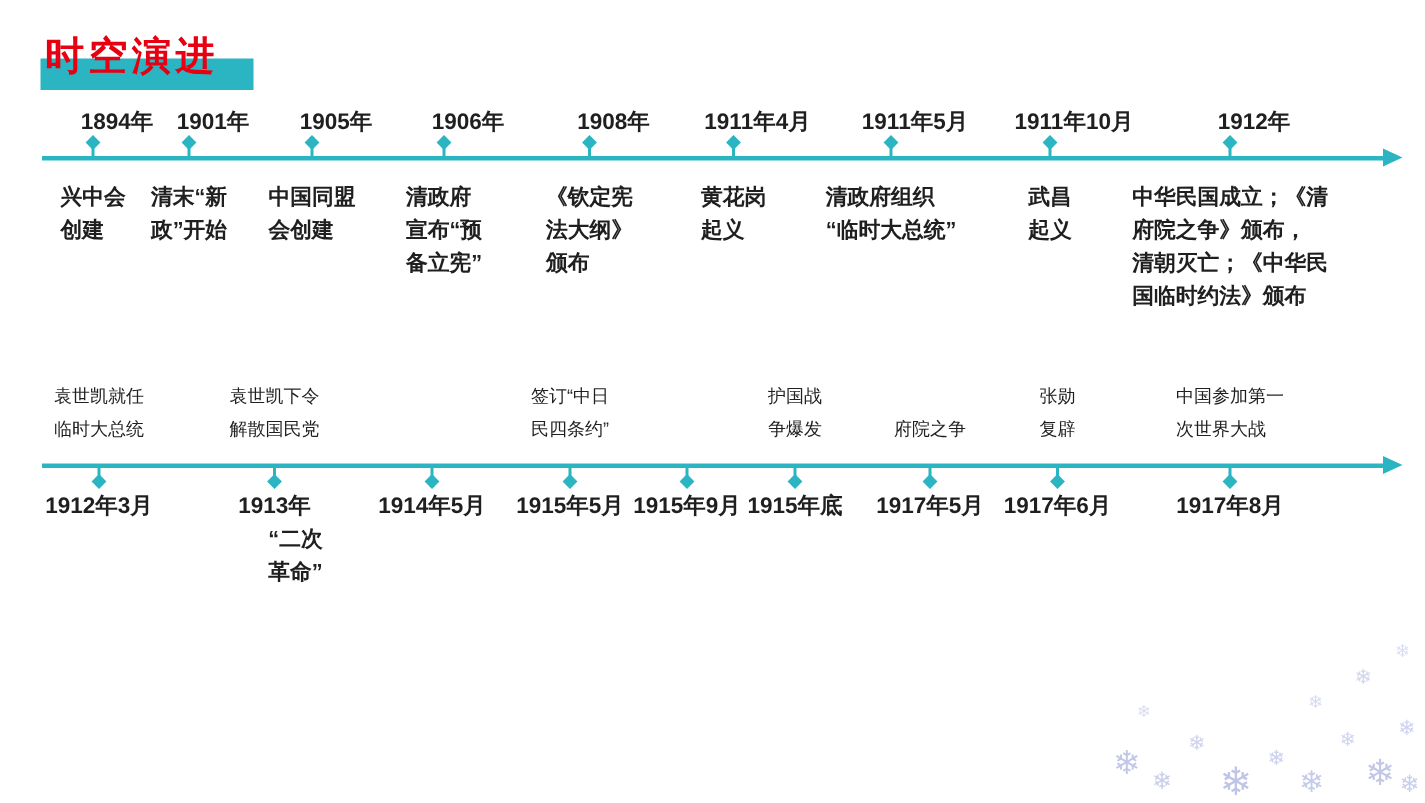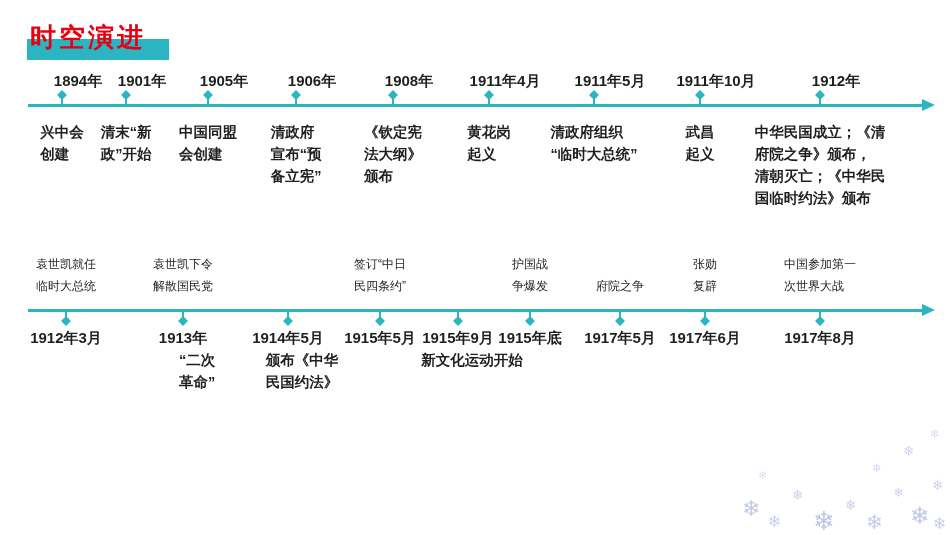--- a/index.html
+++ b/index.html
@@ -209,39 +209,36 @@
         <div class="bdate">1913年</div>
         <div class="bdesc">“二次
 革命”</div>
       </div>
     </div>
     <div class="event" style="left: 288px;">
       <div class="stem down"></div>
       <div class="diamond down"></div>
       <div class="bgroup">
         <div class="bdate">1914年5月</div>
-        <div class="bdesc">颁布《中华
-民国约法》</div>
       </div>
     </div>
     <div class="event" style="left: 380px;">
       <div class="above-desc">签订“中日
 民四条约”</div>
       <div class="stem down"></div>
       <div class="diamond down"></div>
       <div class="bgroup">
         <div class="bdate">1915年5月</div>
       </div>
     </div>
     <div class="event" style="left: 458px;">
       <div class="stem down"></div>
       <div class="diamond down"></div>
       <div class="bgroup">
         <div class="bdate">1915年9月</div>
-        <div class="bdesc">新文化运动开始</div>
       </div>
     </div>
     <div class="event" style="left: 530px;">
       <div class="above-desc">护国战
 争爆发</div>
       <div class="stem down"></div>
       <div class="diamond down"></div>
       <div class="bgroup">
         <div class="bdate">1915年底</div>
       </div>

